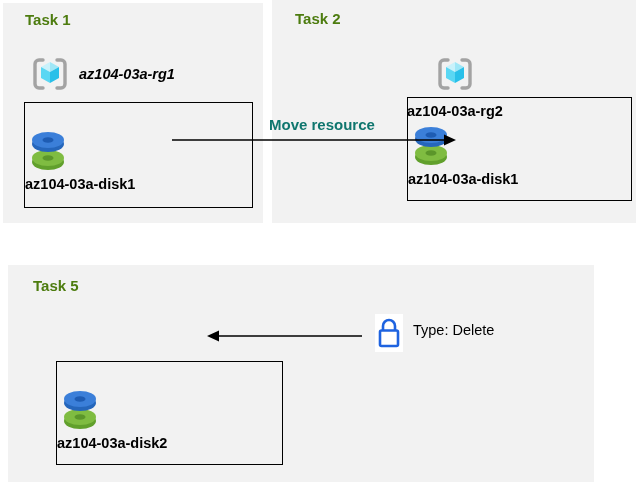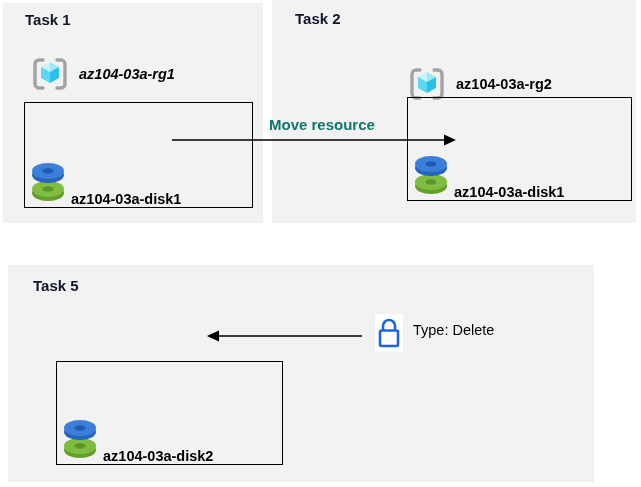--- a/index.html
+++ b/index.html
@@ -15,50 +15,50 @@
     background: #f2f2f2;
   }
   #panel-task1 { left: 3px;   top: 3px;   width: 260px; height: 220px; }
   #panel-task2 { left: 272px; top: 0px;   width: 364px; height: 223px; }
   #panel-task3 { left: 8px;   top: 265px; width: 586px; height: 217px; }
 
   .task-title {
     position: absolute;
     font-size: 15px;
     font-weight: bold;
-    color: #0f172a;
+    color: #4d7c0f;
   }
   #panel-task1 .task-title { left: 22px; top: 8px;  }
   #panel-task2 .task-title { left: 23px; top: 10px; }
   #panel-task3 .task-title { left: 25px; top: 12px; }
 
   .rg-row {
     position: absolute;
     display: flex;
     align-items: center;
     gap: 9px;
   }
   #panel-task1 .rg-row { left: 27px;  top: 51px; font-style: italic; }
-  #panel-task2 .rg-row { left: 135px; top: 64px; }
+  #panel-task2 .rg-row { left: 135px; top: 54px; flex-direction: column; }
   #panel-task3 .rg-row { left: 26px;  top: 51px; }
 
   .res-label {
     font-size: 14.5px;
     font-weight: bold;
     color: #000;
     white-space: nowrap;
   }
 
   .res-box {
     position: absolute;
     border: 1.6px solid #000;
     display: flex;
-    flex-direction: row;
-    align-items: flex-end;
-    padding-top: 2px;
+    flex-direction: column;
+    align-items: flex-start;
+    padding-top: 26px;
   }
   #panel-task1 .res-box { left: 21px;  top: 99px; width: 229px; height: 106px; }
   #panel-task2 .res-box { left: 135px; top: 97px; width: 225px; height: 104px; }
   #panel-task3 .res-box { left: 18px;  top: 96px; width: 227px; height: 104px; margin-left: 30px; }
 
   .disk-icon { display: block; margin-bottom: 3px; }
 
   #move-label {
     position: absolute;
     left: 269px;

